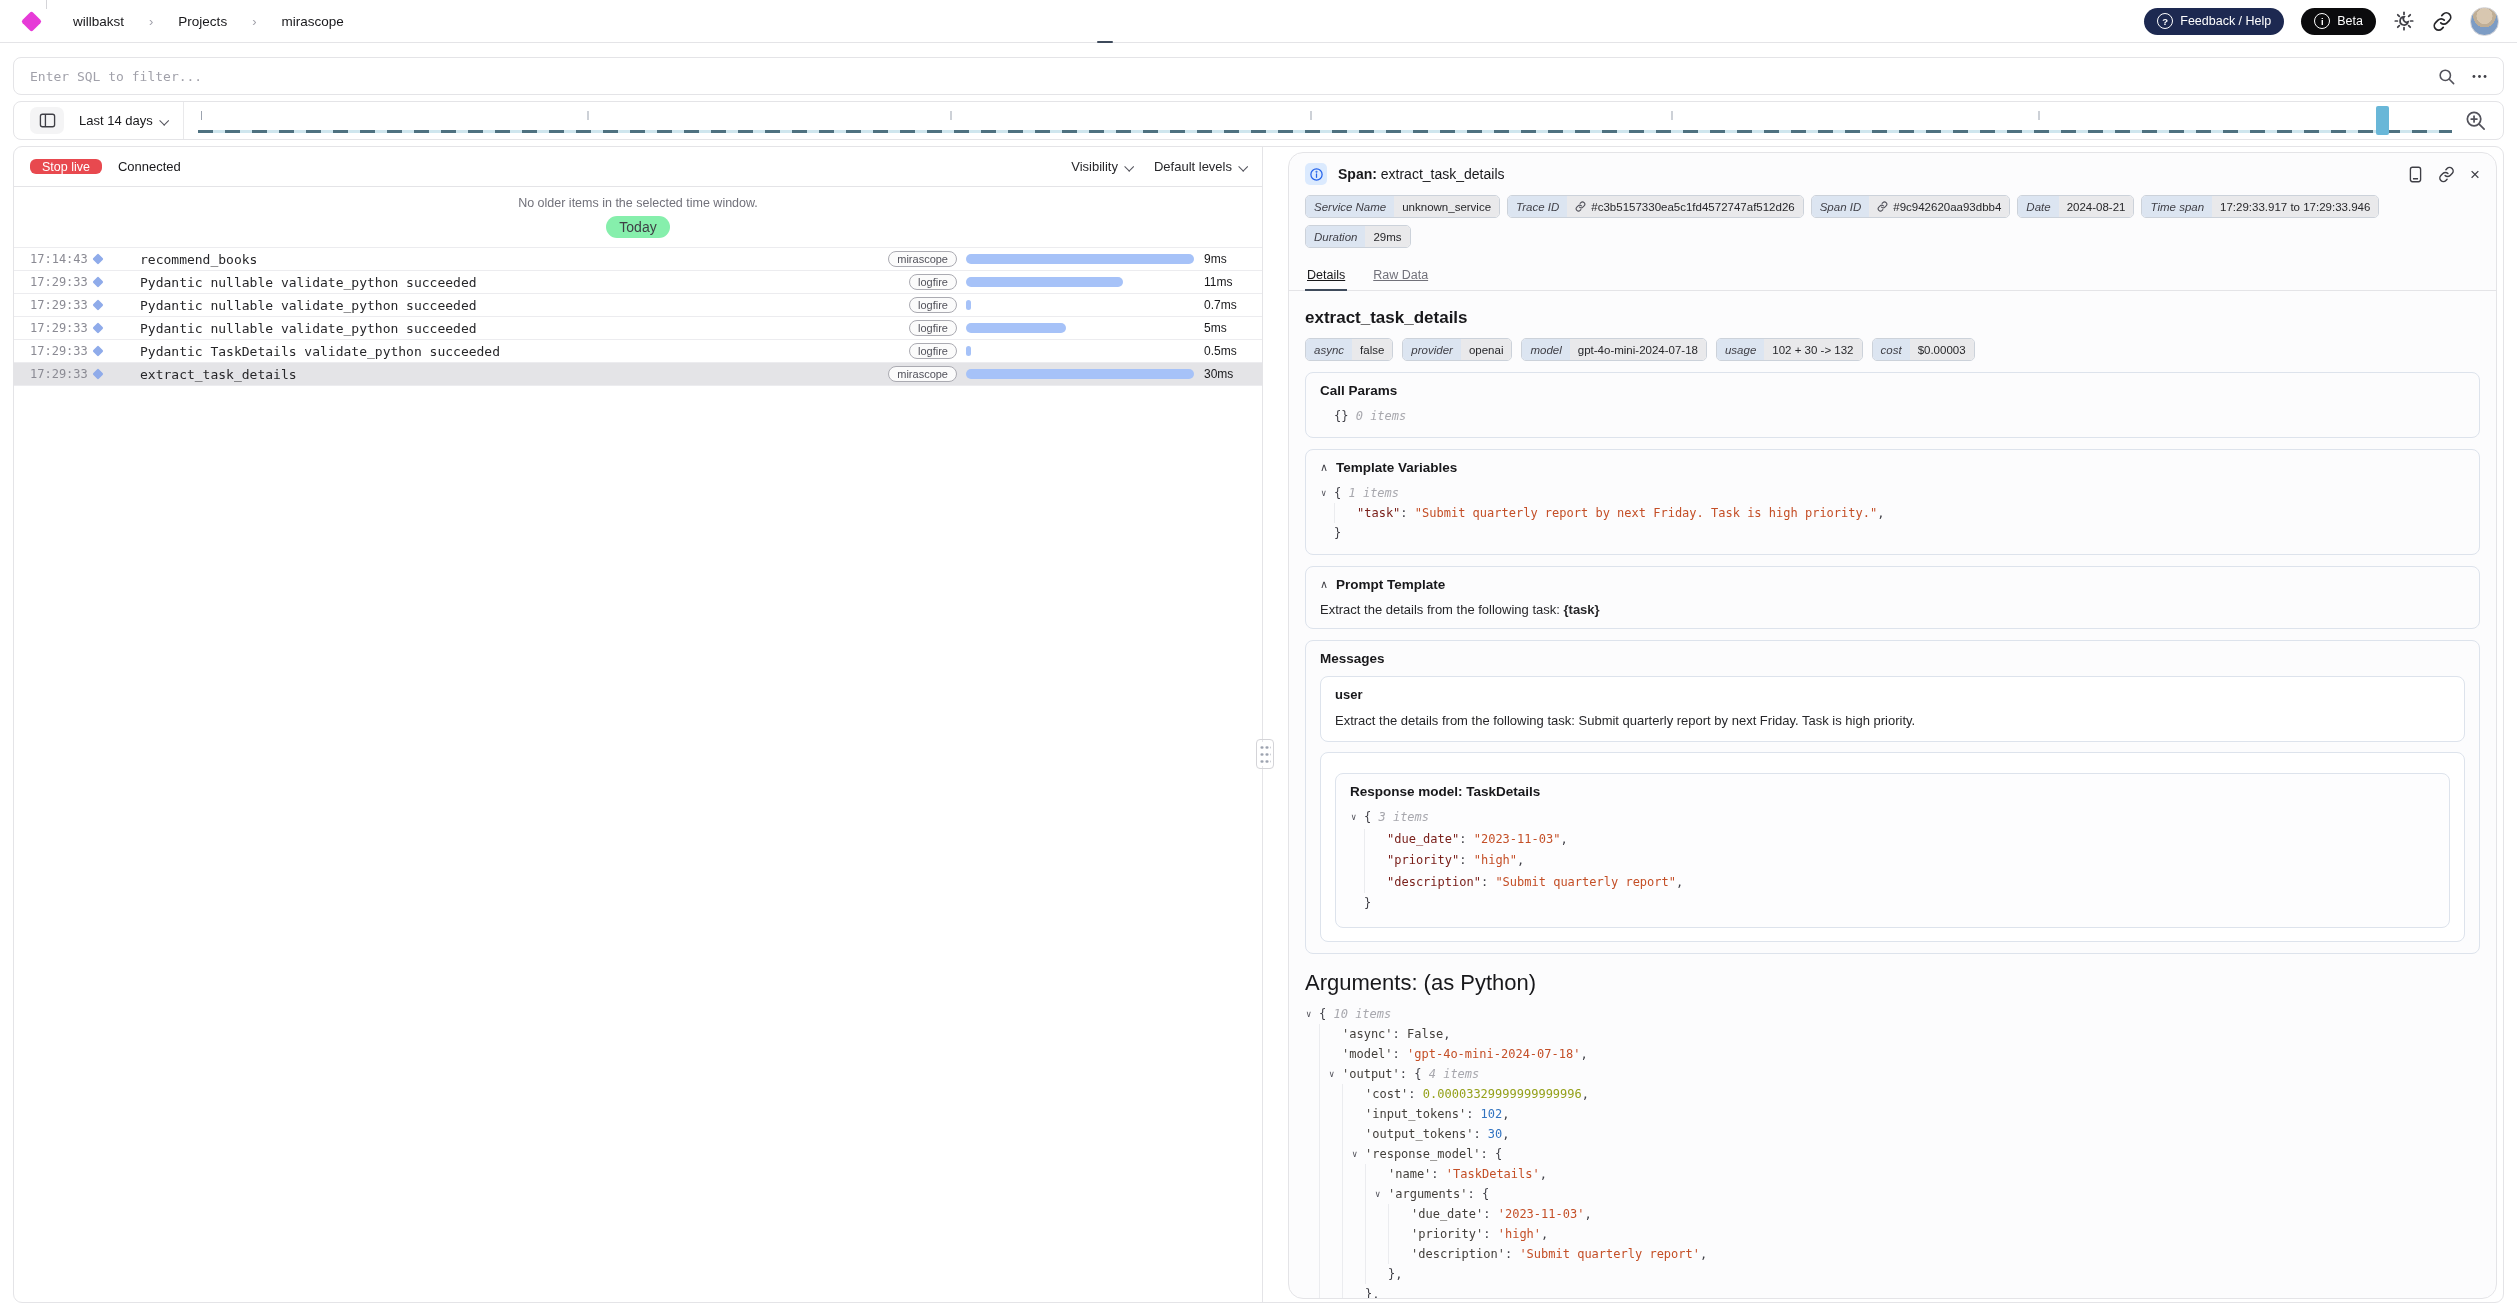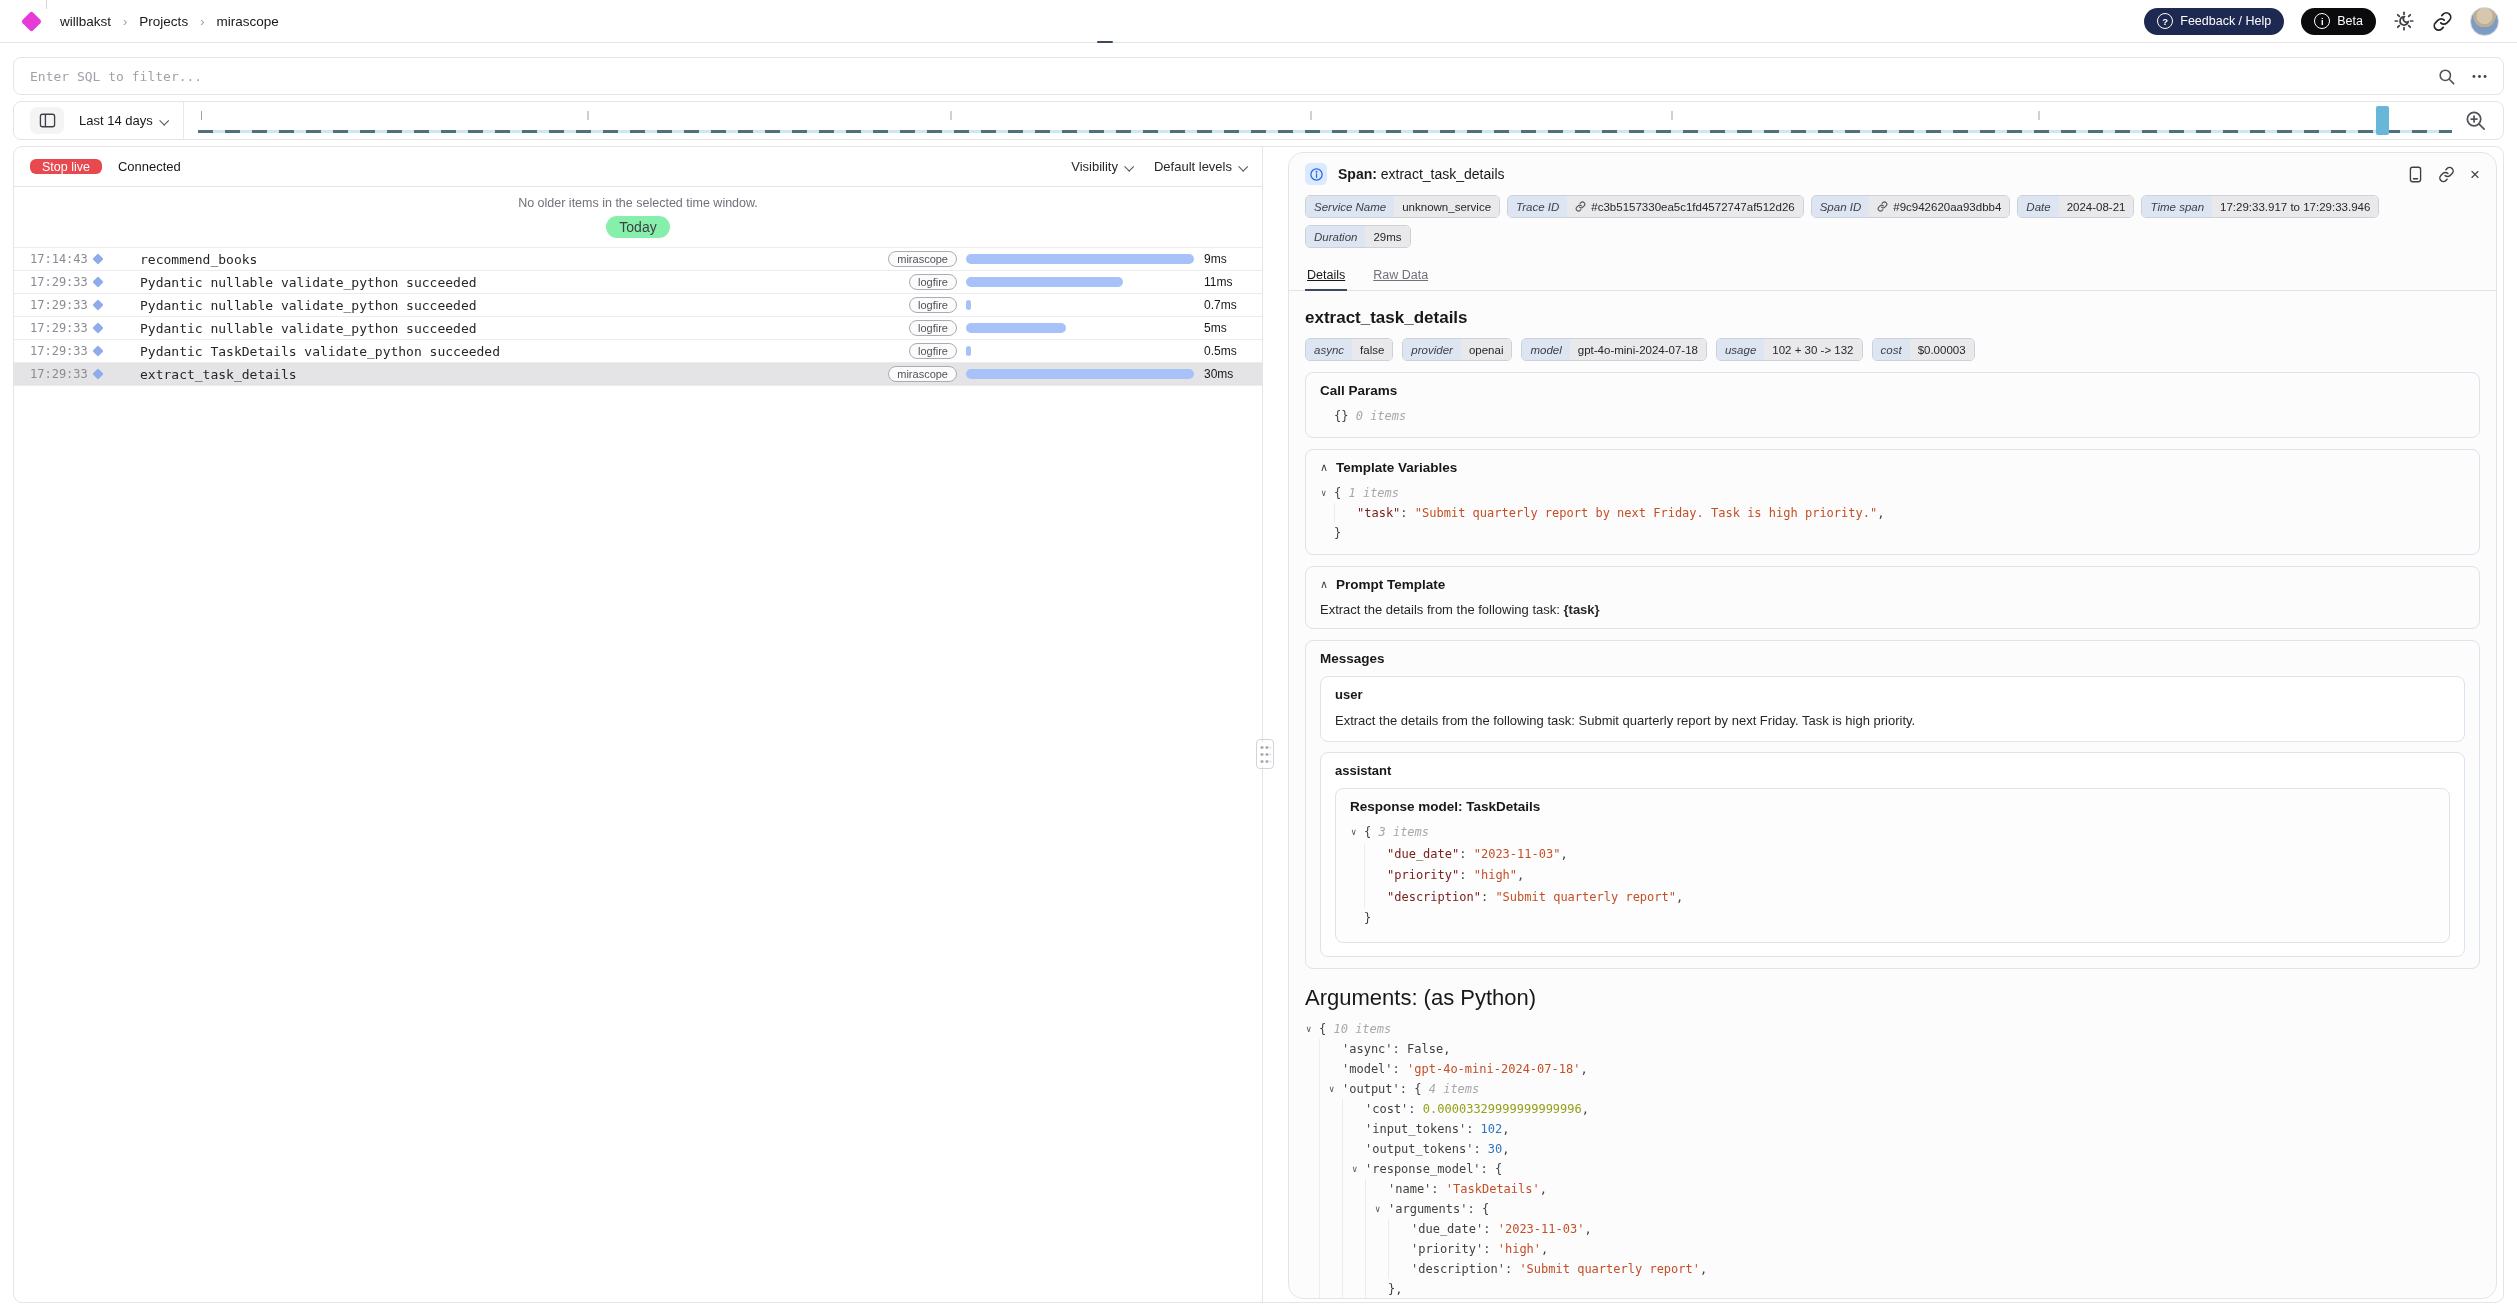--- a/index.html
+++ b/index.html
@@ -3,21 +3,21 @@
 <meta charset="utf-8">
 <style>
   html,body{margin:0;padding:0;background:#fff;}
   .screen{position:relative;width:2517px;height:1308px;background:#fff;overflow:hidden;
           font-family:"Liberation Sans",sans-serif;color:#18181b;}
   
   .nav{position:absolute;top:0;left:0;right:0;height:42px;border-bottom:1px solid #e4e4e7;
        display:flex;align-items:center;padding:0 18px;background:#fff;}
   .logo-tail{position:absolute;top:0;left:46px;width:1px;height:9px;background:#d4d4d8;}
   .logo-diamond{width:15px;height:15px;background:#e63bd7;transform:rotate(45deg);border-radius:2.5px;margin:0 9px 0 6px;}
-  .breadcrumb{display:flex;align-items:center;gap:12px;font-size:13.5px;color:#18181b;}
+  .breadcrumb{display:flex;align-items:center;gap:25px;font-size:13.5px;color:#18181b;}
   .crumb-sep{color:#a1a1aa;font-size:13px;}
   .nav-tabs{position:absolute;left:50%;top:0;height:42px;transform:translateX(-50%) translateX(-58px);display:flex;gap:48px;}
   .nav-tab{display:flex;align-items:center;height:100%;font-size:13.5px;color:#3f3f46;position:relative;cursor:pointer;}
   .nav-tab.active{color:#0f0f11;}
   .nav-tab.active::after{content:"";position:absolute;left:-8px;right:-8px;bottom:-1px;height:2.5px;background:#3e4a5b;border-radius:2px;}
   .nav-right{margin-left:auto;display:flex;align-items:center;gap:17px;}
   .pill-btn{display:flex;align-items:center;gap:7px;height:27px;border-radius:15px;padding:0 13px;color:#fff;font-size:12.5px;border:none;cursor:pointer;}
   .pill-feedback{background:#1d2951;}
   .pill-beta{background:#0b0b0d;}
   .circle-glyph{width:14px;height:14px;border:1.4px solid #fff;border-radius:50%;display:flex;align-items:center;justify-content:center;font-size:9.5px;font-weight:bold;}
@@ -443,21 +443,20 @@
 
           <div class="sec-card">
             <div class="sec-heading">
                 <span>Messages</span>
               </div>
             <div class="msg-card">
               <div class="msg-role">user</div>
               <div class="msg-text">Extract the details from the following task: Submit quarterly report by next Friday. Task is high priority.</div>
             </div>
             <div class="msg-card">
-              <div class="msg-role">assistant</div>
               <div class="rm-card">
                 <div class="rm-heading">Response model: TaskDetails</div>
                 <div class="tree lh21">
                     <div class="tree-line">
                       <span class="tk-chev">∨</span>
                       <span class="tk tk-punct">{ </span>
                       <span class="tk tk-meta">3 items</span>
                     </div>
                     <div class="tree-line">
                       <span class="tg"></span>

